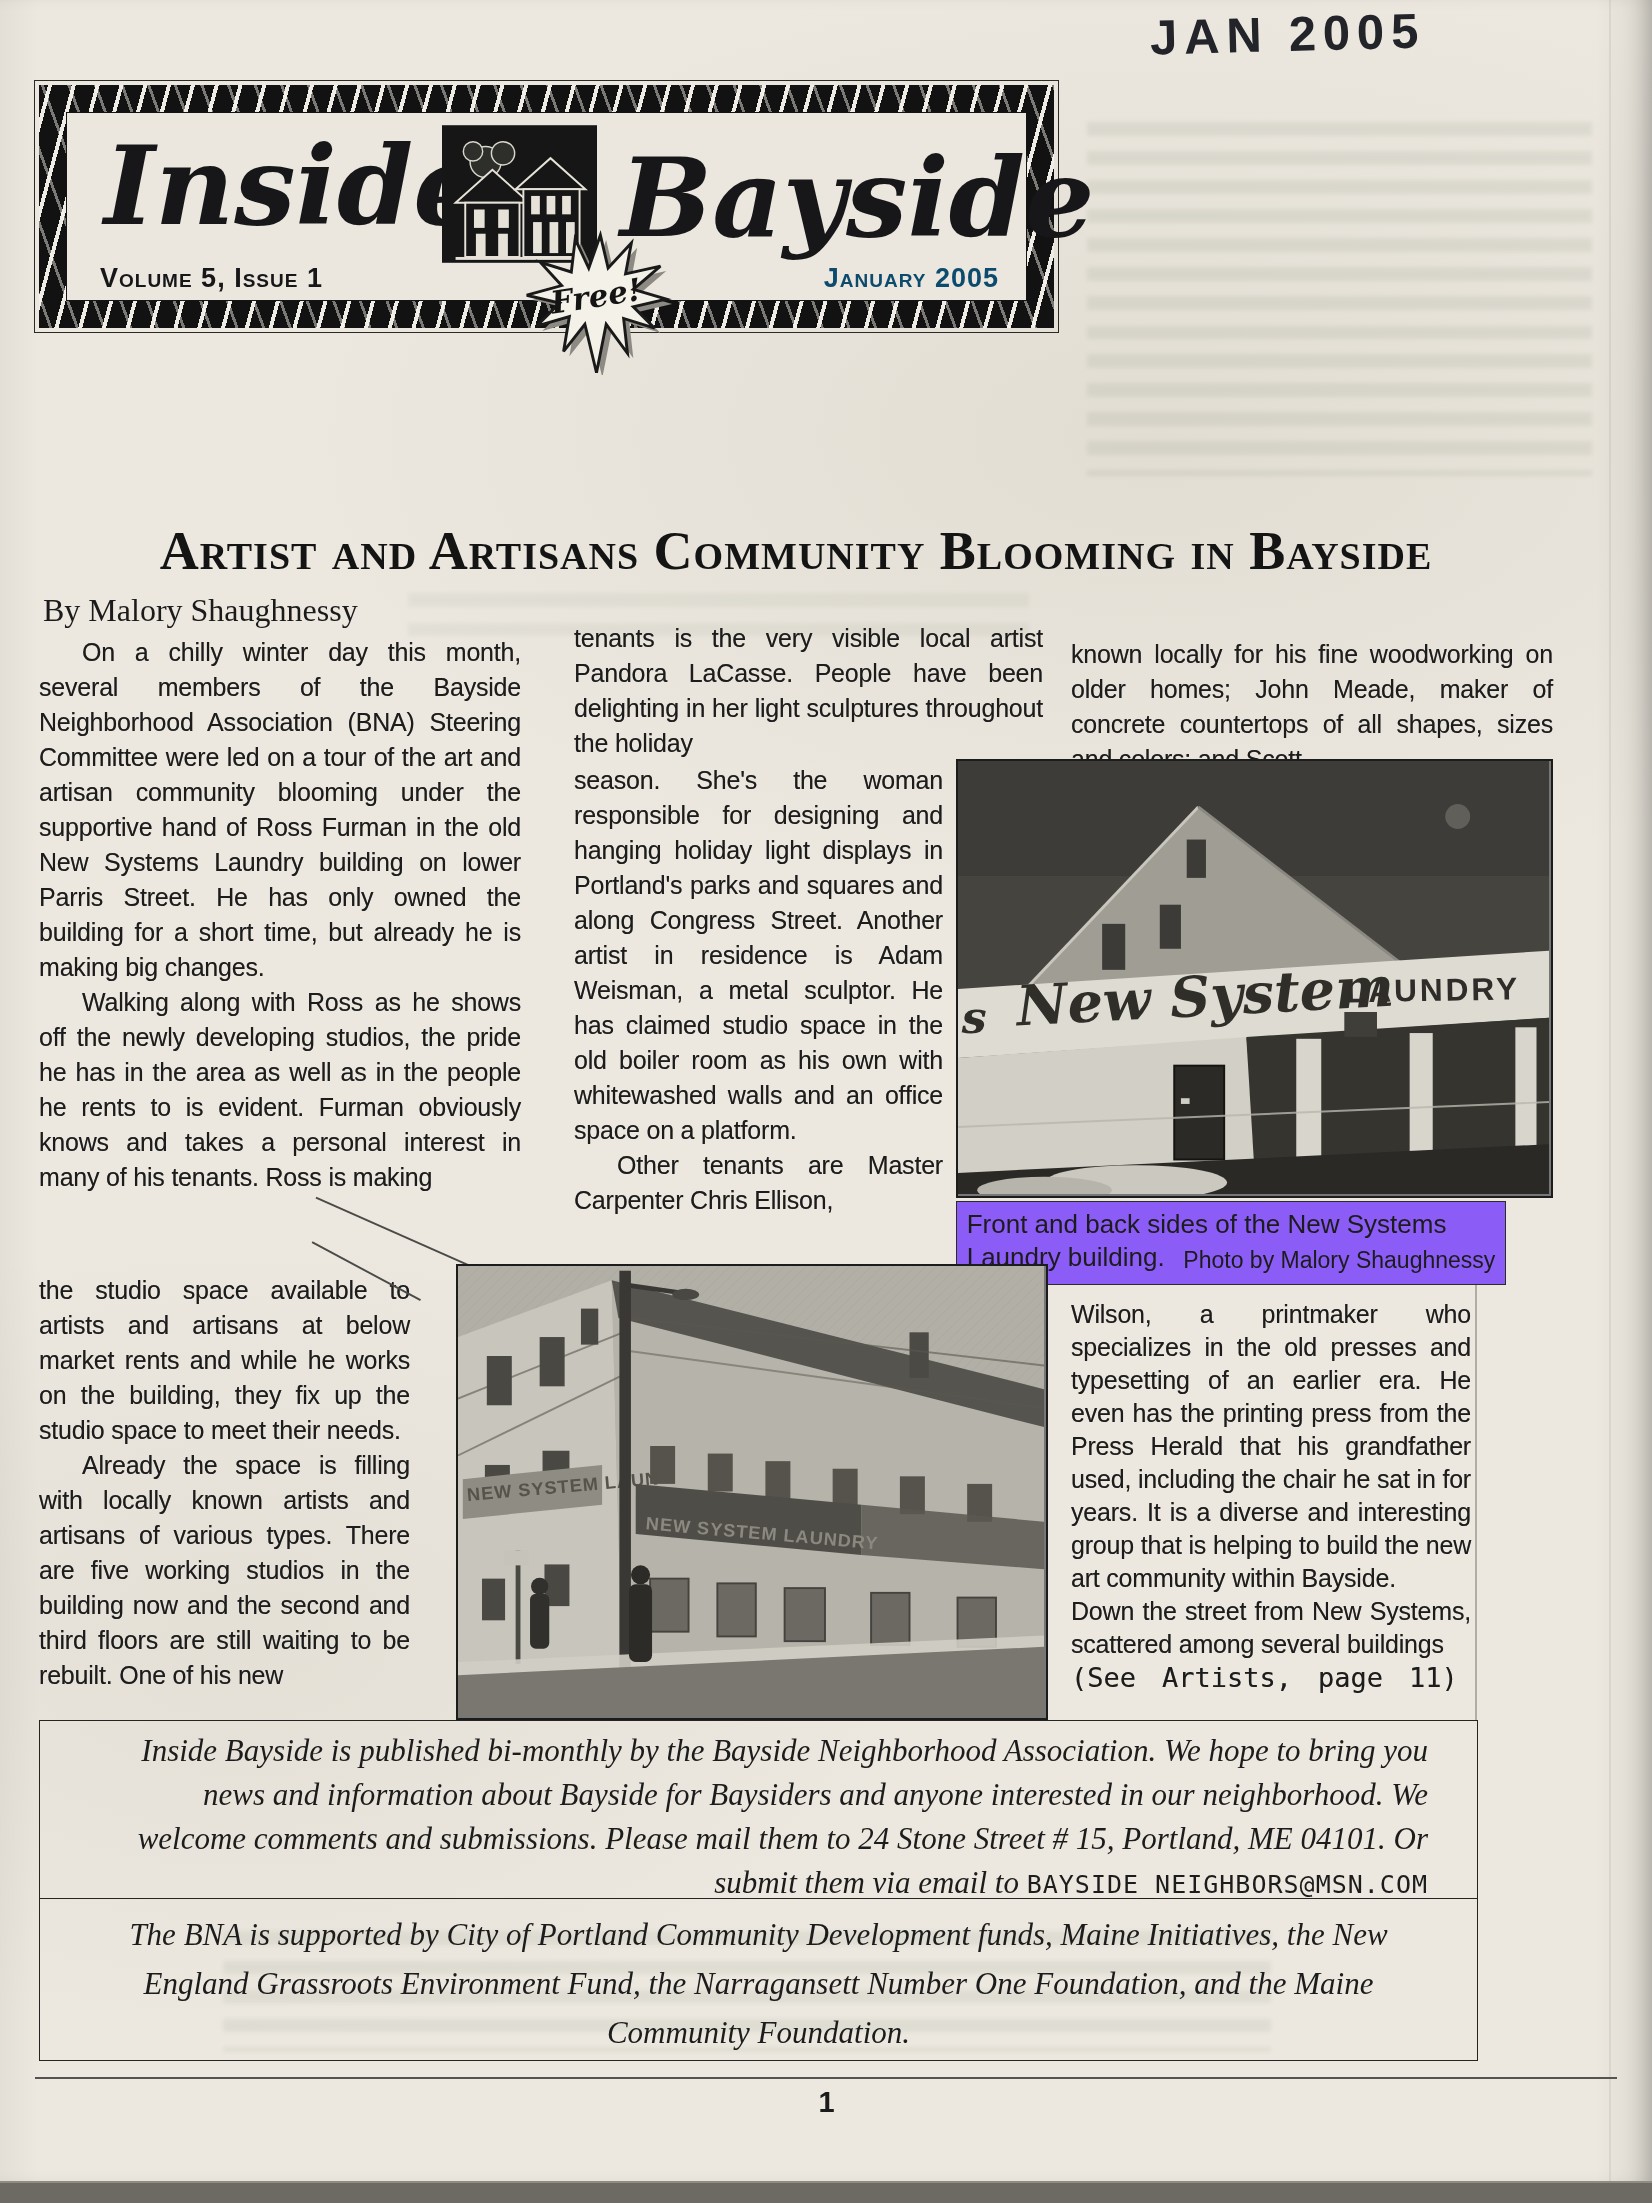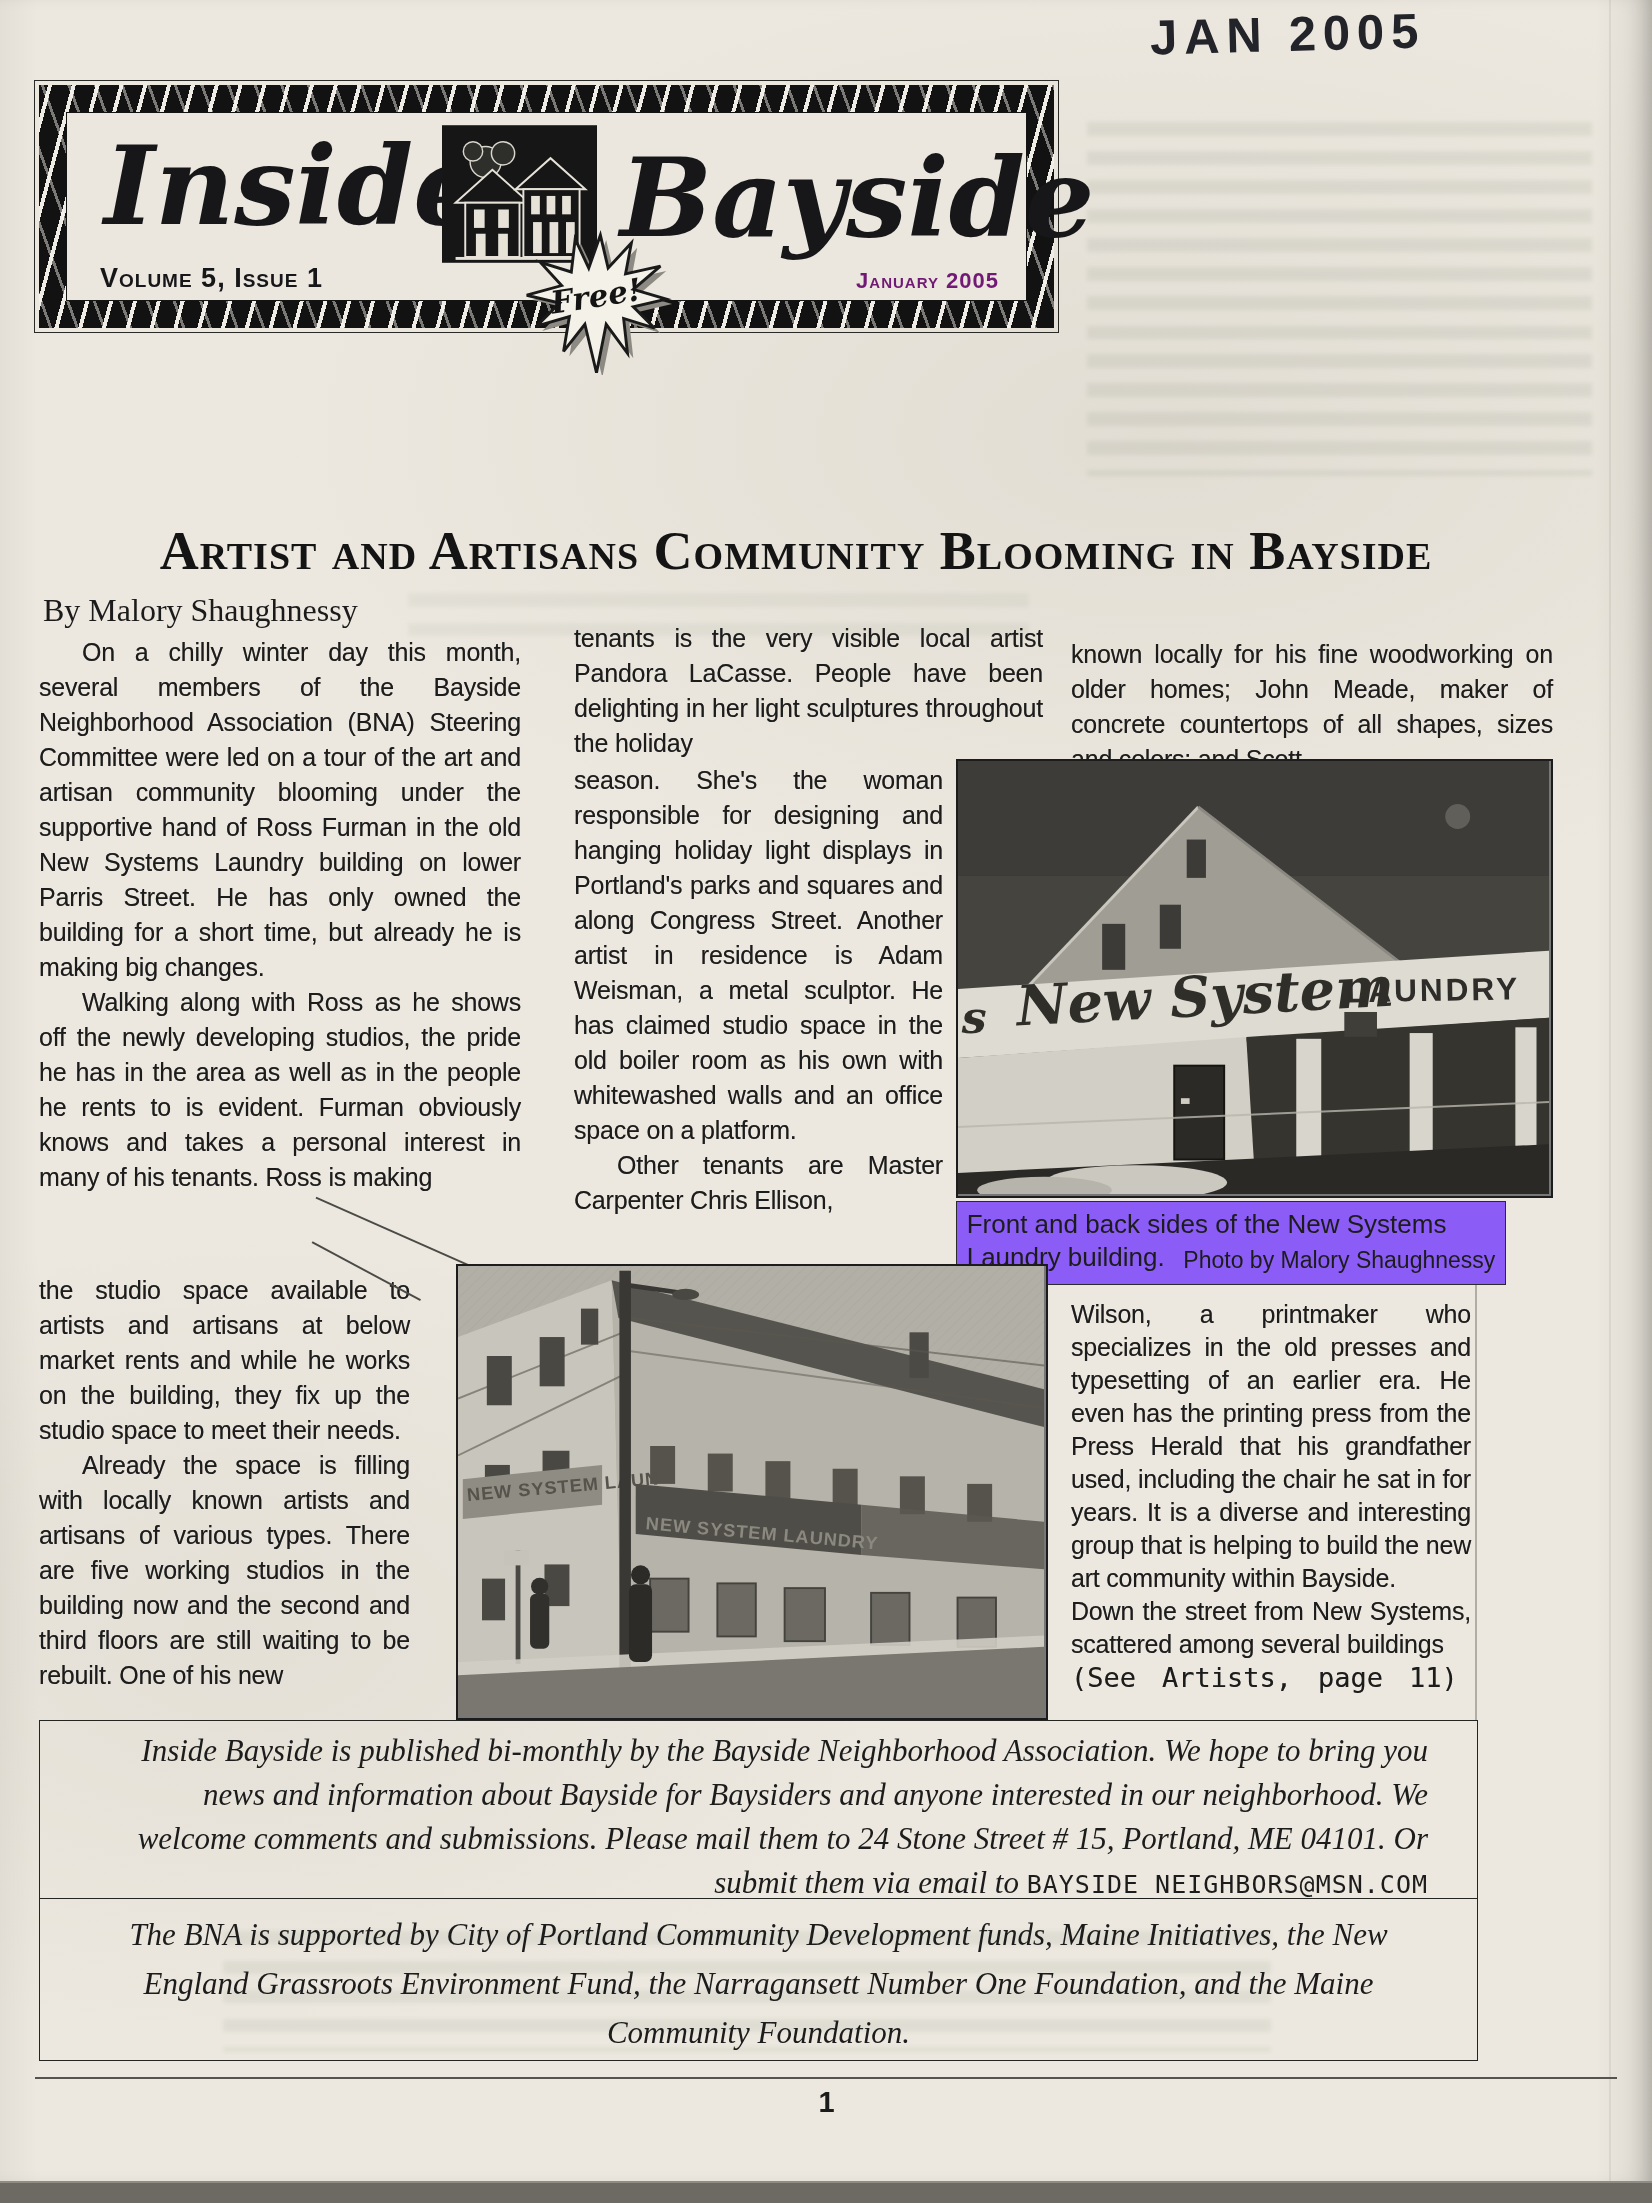--- a/index.html
+++ b/index.html
@@ -35,22 +35,22 @@
            outline:1.9px solid #2a2a27; outline-offset:4.9px; }
   .mast-inner { position:absolute; left:27px; top:27px; right:27px; bottom:27px;
            background:#ebe7de; border:1.9px solid #141414; }
   .mast-title { position:absolute; font-family:"DejaVu Serif", serif; font-style:italic;
            font-weight:bold; color:#17171a; font-size:109px; line-height:146px; top:0; }
   .mast-title.left { left:37px; }
   .mast-title.right { left:553px;margin-top:12px; }
   .mast-logo { position:absolute; left:375px; top:11.6px; }
   .mast-volume { position:absolute; left:33px; bottom:5.8px; font-weight:bold; font-size:27px;
            font-variant:small-caps; letter-spacing:1px; color:#17171a; }
-  .mast-date { position:absolute; right:27px; bottom:5.8px; font-weight:bold; font-size:22px;
-           font-variant:small-caps; letter-spacing:1px; color:#701a75; }
+  .mast-date { position:absolute; right:27px; bottom:5.8px; font-weight:bold; font-size:27px;
+           font-variant:small-caps; letter-spacing:1px; color:#0c4a6e; }
   .starburst { position:absolute; left:480px; top:144px; z-index:6; }
 
   
   .headline { position:absolute; left:39px; top:520px; width:1514px; text-align:center;
            font-family:"Liberation Serif", serif; font-weight:bold; font-variant:small-caps;
            font-size:54px; color:#141414; white-space:nowrap; letter-spacing:1px; }
   .byline { position:absolute; left:43px; top:592px; font-family:"Liberation Serif", serif;
            font-size:32px; color:#1b1b1b; }
 
   

